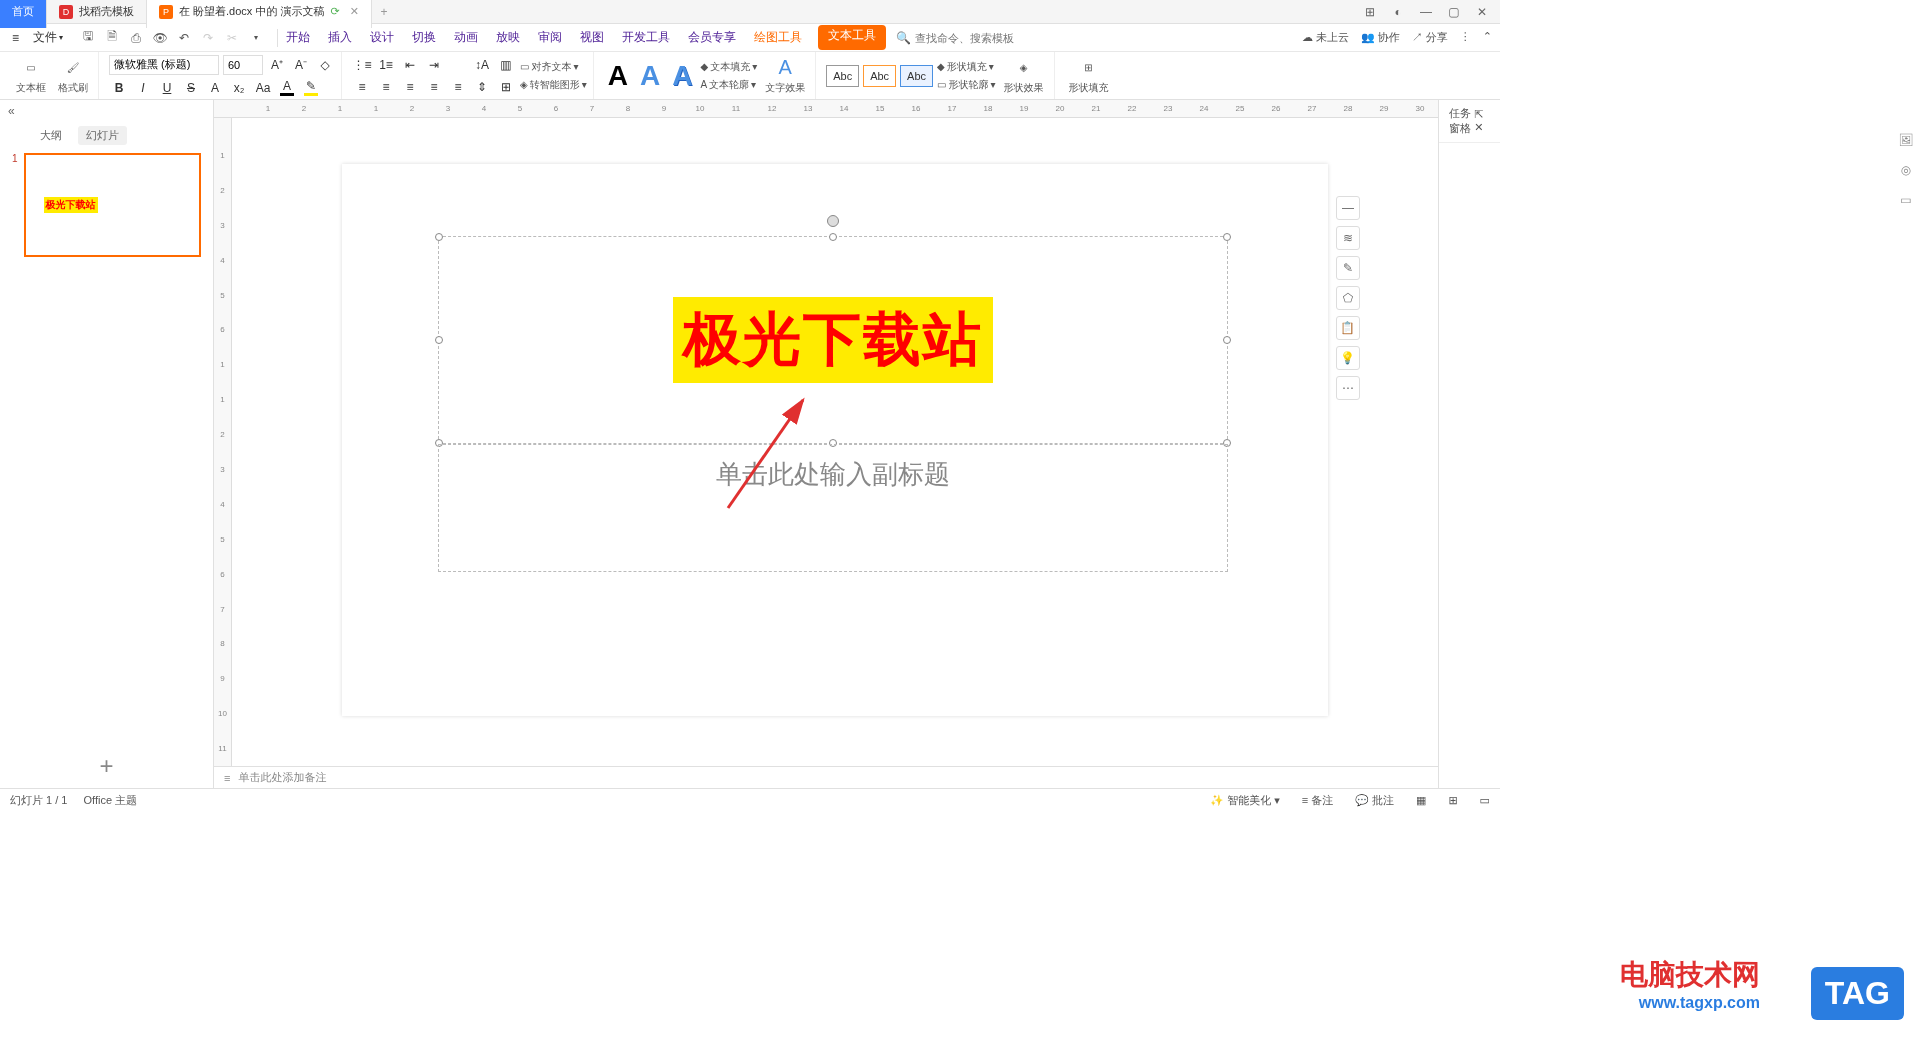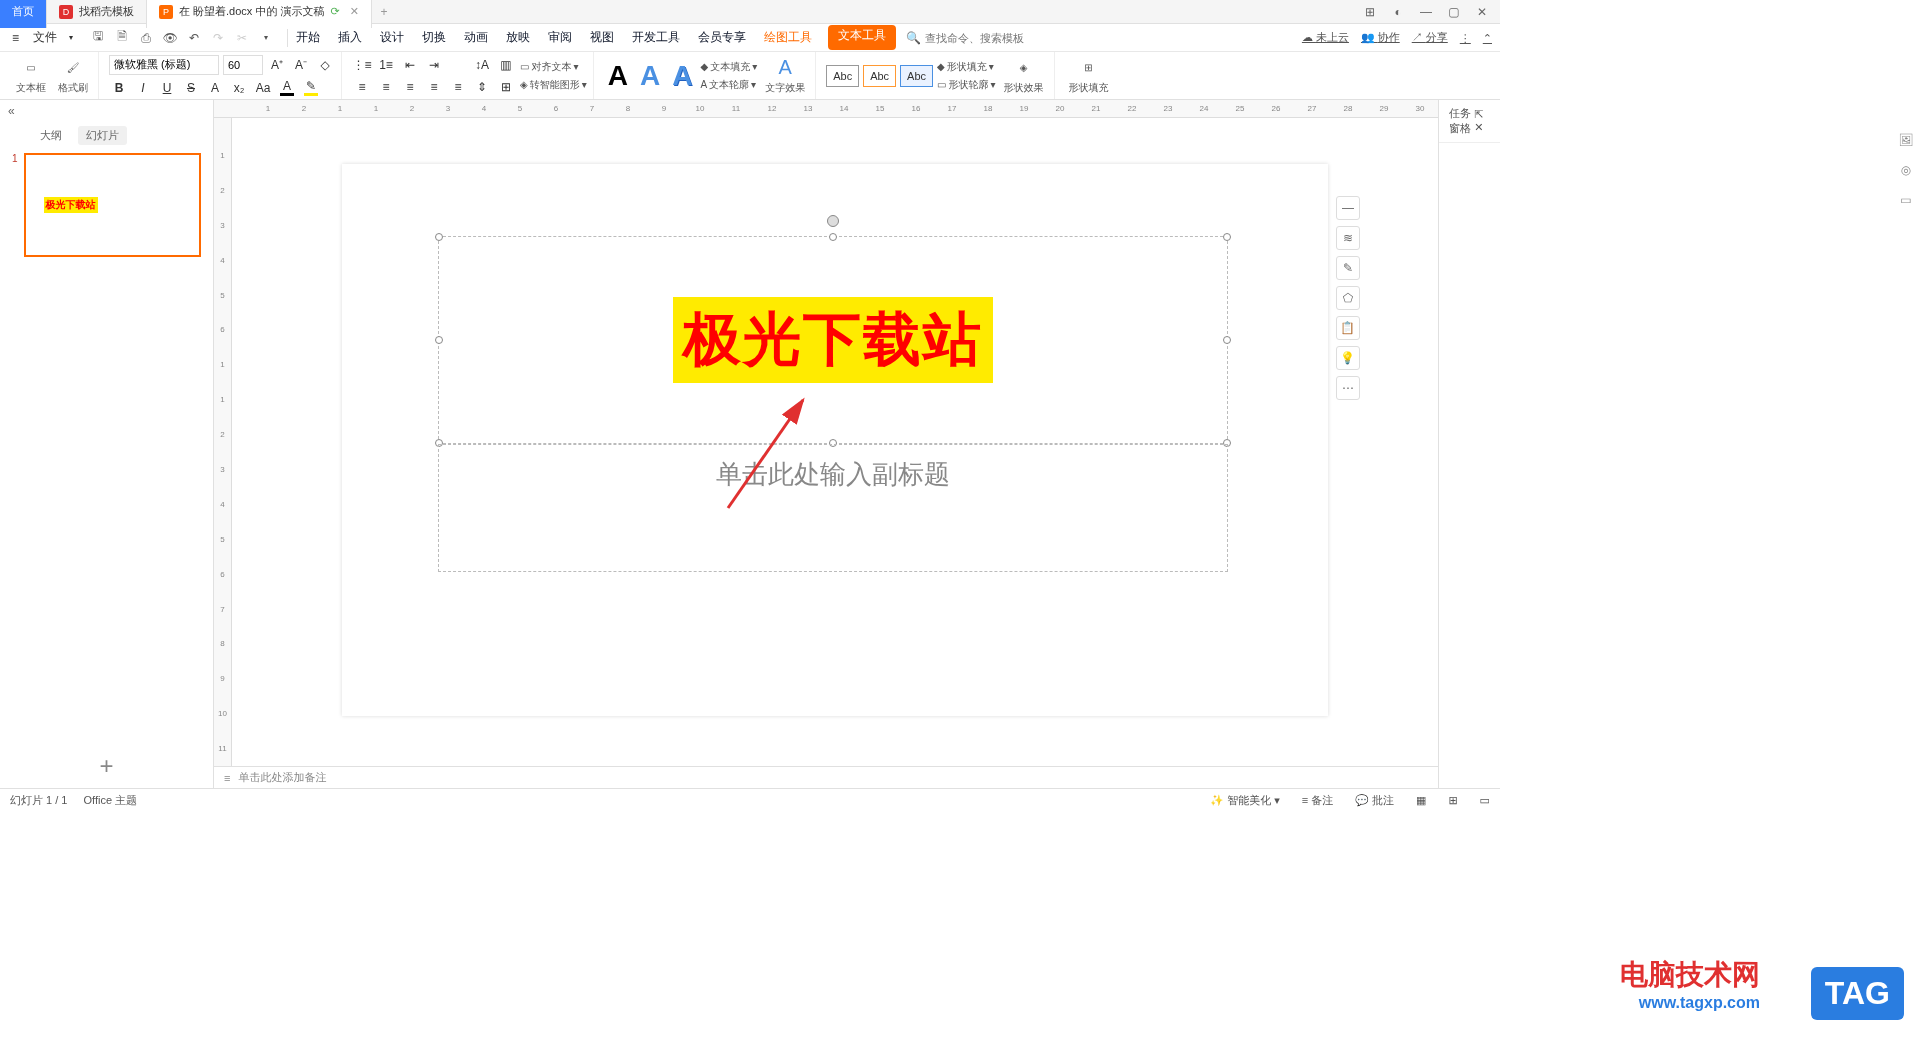--- a/index.html
+++ b/index.html
@@ -11,31 +11,31 @@
 .tab.active-home { background: #3a7fff; color: #fff; }
 .tab-icon { width: 14px; height: 14px; display: inline-block; }
 .tab-close { color: #999; margin-left: 4px; }
 .tab-add { width: 24px; text-align: center; color: #999; cursor: pointer; }
 .win-controls { margin-left: auto; display: flex; gap: 8px; padding-right: 8px; }
 .win-btn { width: 20px; height: 20px; display: flex; align-items: center; justify-content: center; color: #666; cursor: pointer; }
 
 
 .menubar { height: 28px; display: flex; align-items: center; padding: 0 8px; gap: 2px; border-bottom: 1px solid #e8e8e8; background: #fff; }
 .menu-hamburger { padding: 4px; cursor: pointer; }
-.file-btn { padding: 4px 8px; cursor: pointer; display: flex; align-items: center; gap: 12px; justify-content: center; }
+.file-btn { padding: 4px 8px; cursor: pointer; display: flex; align-items: center; gap: 2px; justify-content: center; }
 .toolbar-mini { display: flex; gap: 6px; padding: 0 6px; }
 .mini-icon { width: 18px; height: 18px; display: flex; align-items: center; justify-content: center; color: #555; cursor: pointer; }
 .menu-divider { width: 1px; height: 18px; background: #e0e0e0; margin: 0 4px; }
 .menu-tabs { display: flex; gap: 14px; }
-.menu-tab { cursor: pointer; font-size: 12px; color: #0f172a; padding: 4px 2px; }
+.menu-tab { cursor: pointer; font-size: 12px; color: #4c1d95; padding: 4px 2px; }
 .menu-tab.active { color: #ff6a00; }
 .menu-tab.pill { background: #ff6a00; color: #fff; border-radius: 4px; padding: 2px 10px; }
 .search-box { margin-left: 8px; display: flex; align-items: center; color: #aaa; gap: 4px; }
 .search-input { border: none; outline: none; font-size: 11px; color: #999; width: 120px; }
-.menu-right { margin-left: auto; display: flex; gap: 12px; align-items: flex-end; color: #555; font-size: 11px; text-decoration: underline; }
+.menu-right { margin-left: auto; display: flex; gap: 12px; align-items: flex-start; color: #555; font-size: 11px; }
 
 
 .ribbon { height: 48px; display: flex; align-items: center; padding: 0 6px; border-bottom: 1px solid #e0e0e0; gap: 4px; background: #fff; }
 .ribbon-group { display: flex; gap: 4px; align-items: center; padding: 0 6px; border-right: 1px solid #eee; height: 100%; }
 .ribbon-bigbtn { display: flex; flex-direction: column; align-items: center; gap: 2px; cursor: pointer; font-size: 10px; color: #555; padding: 2px 4px; }
 .ribbon-icon-lg { width: 22px; height: 22px; display: flex; align-items: center; justify-content: center; }
 .ribbon-col { display: flex; flex-direction: column; gap: 4px; }
 .ribbon-row { display: flex; gap: 4px; align-items: center; }
 .font-select { border: 1px solid #ddd; height: 20px; font-size: 11px; padding: 0 4px; width: 110px; }
 .size-select { border: 1px solid #ddd; height: 20px; font-size: 11px; padding: 0 4px; width: 40px; }

